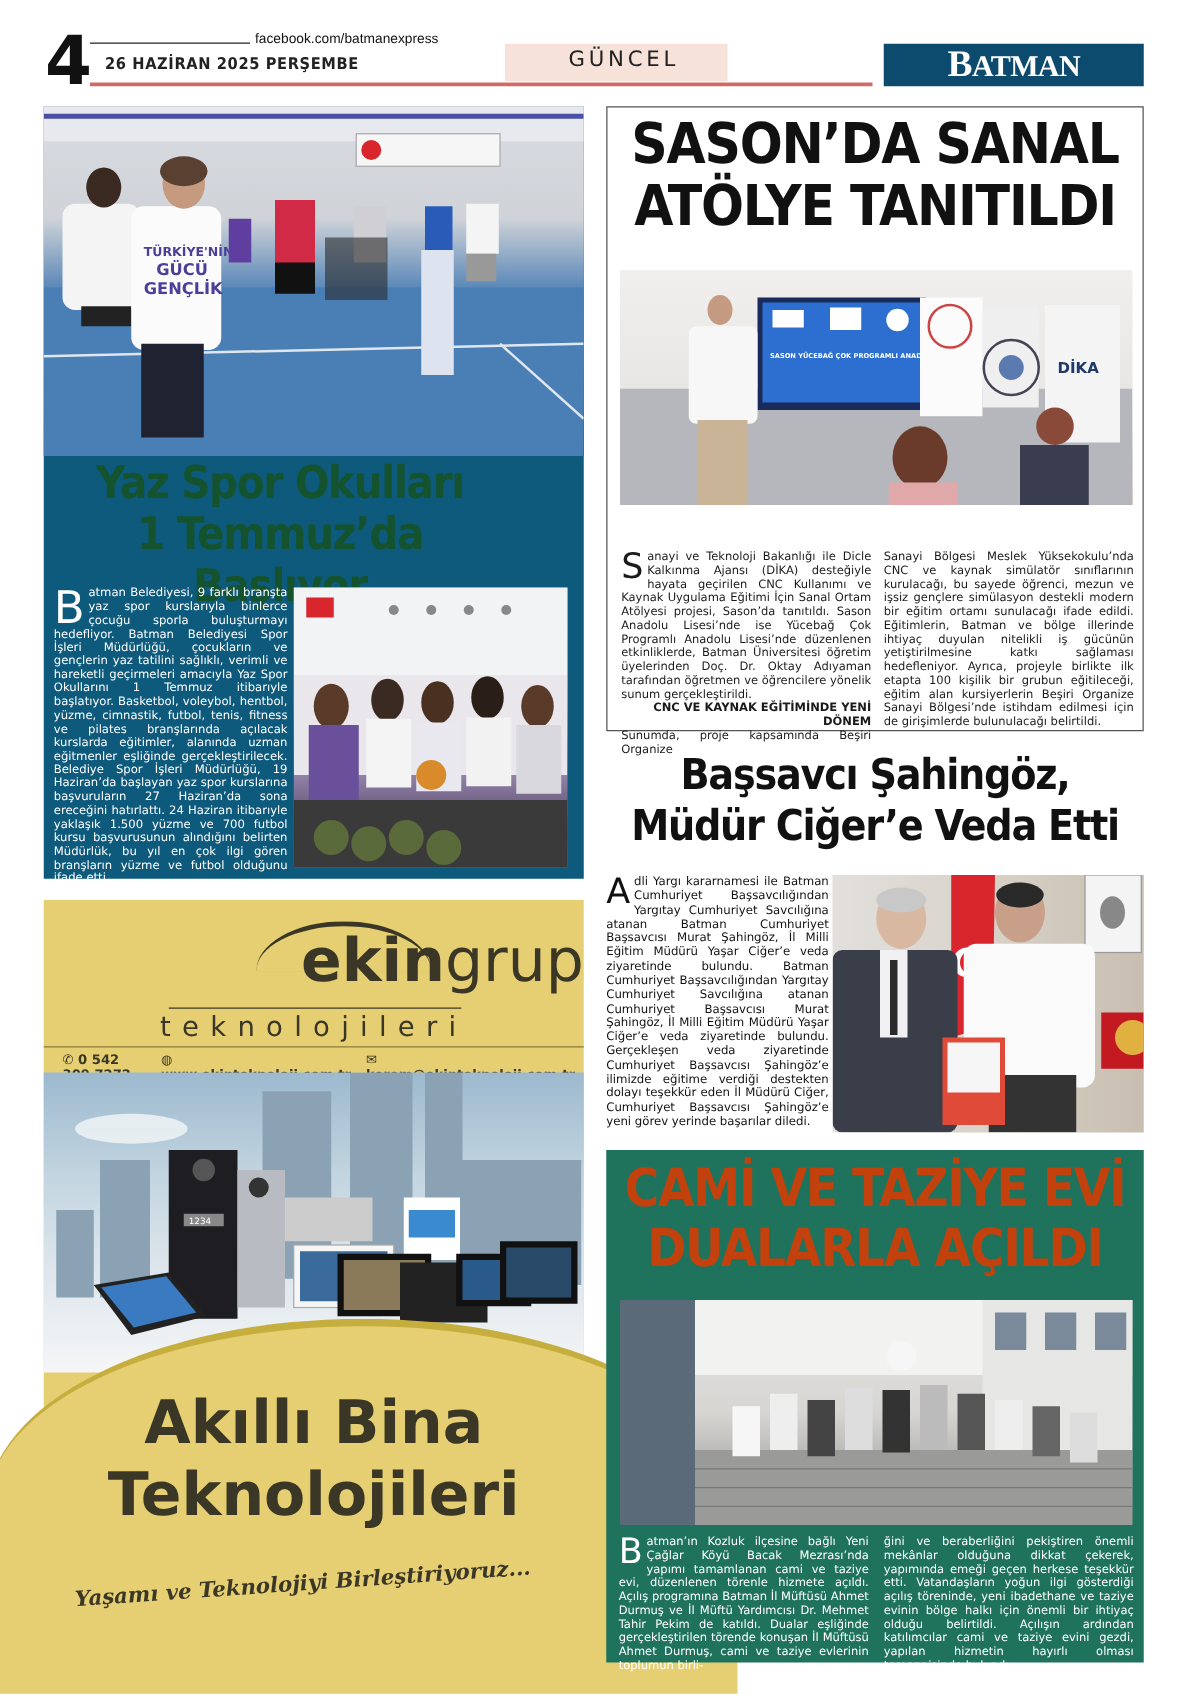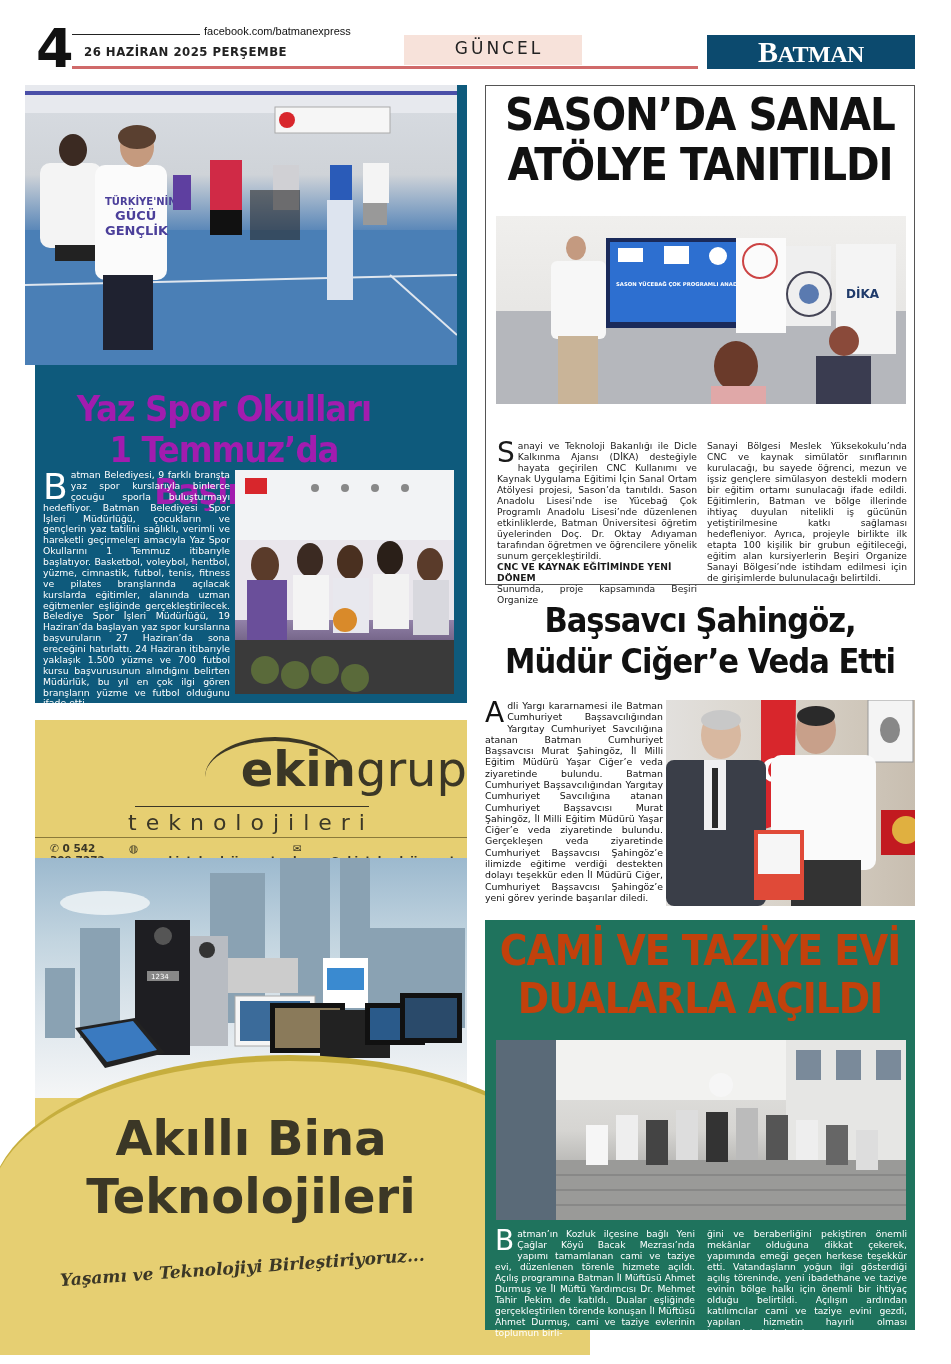--- a/index.html
+++ b/index.html
@@ -11,22 +11,22 @@
 .fb{left:204px;top:25px;font-size:11px;color:#111}
 .date{left:84px;top:44px;font:bold 13px "DejaVu Sans Condensed","DejaVu Sans",sans-serif;letter-spacing:.5px;color:#222}
 .section-box{left:404px;top:35px;width:178px;height:30px;background:#f7e2da}
 .section{left:404px;top:38px;width:190px;text-align:center;font:17px "DejaVu Sans",sans-serif;letter-spacing:3px;color:#222}
 .hline{left:72px;top:66px;width:626px;height:3px;background:#d06a6a}
 .brand{left:707px;top:35px;width:208px;height:34px;background:#0c4a6e;color:#fff;font:900 24px/34px "Liberation Serif",serif;text-align:center;letter-spacing:-.5px}
 .brand span{font-size:30px}
 
 
 .ls{left:35px;top:85px;width:432px;height:618px;background:#0e5a7c}
-.ls-photo{left:25px;top:85px;width:432px;height:280px;overflow:hidden;background:linear-gradient(180deg,#d9dde3 0%,#cfd3d8 32%,#5a87b8 52%,#3f75ad 80%,#0e5a7c 100%)}
-.ls-title{left:35px;top:388px;width:378px;text-align:center;color:#a21caf;font:bold 36px/1.15 "DejaVu Sans Condensed","DejaVu Sans",sans-serif;letter-spacing:-1px}
+.ls-photo{left:35px;top:85px;width:432px;height:280px;overflow:hidden;background:linear-gradient(180deg,#d9dde3 0%,#cfd3d8 32%,#5a87b8 52%,#3f75ad 80%,#0e5a7c 100%)}
+.ls-title{left:35px;top:366px;width:378px;text-align:center;color:#14532d;font:bold 36px/1.15 "DejaVu Sans Condensed","DejaVu Sans",sans-serif;letter-spacing:-1px}
 .ls-body{left:43px;top:470px;width:187px;color:#fff;font:9.3px/1.17 "DejaVu Sans",sans-serif;text-align:justify}
 .dropcap{float:left;font-size:36px;line-height:30px;margin:2px 3px 0 0;font-weight:normal}
 .ls-photo2{left:235px;top:470px;width:219px;height:224px;background:linear-gradient(180deg,#f4f4f2 0%,#e6e7ea 40%,#a898c0 60%,#5a4a6c 85%,#7a5c3c 100%);overflow:hidden}
 
 
 .ad{left:35px;top:720px;width:432px;height:610px;background:#e6cf72;border-radius:0 0 8px 8px;overflow:hidden}
 .ad-logo{left:35px;top:745px;width:432px;text-align:right;font:bold 48px/1 "DejaVu Sans",sans-serif;color:#3b3726}
 .ad-logo .thin{font-weight:normal}
 .ad-arc{left:205px;top:737px;width:140px;height:40px;border-top:4px solid #3b3726;border-radius:50%/100% 100% 0 0}
 .ad-sub{left:35px;top:810px;width:432px;text-align:center;font:22px "DejaVu Sans",sans-serif;letter-spacing:9px;color:#3b3726}
@@ -38,21 +38,21 @@
 .ad-h{left:35px;top:1110px;width:432px;text-align:center;font:bold 48px/1.2 "DejaVu Sans",sans-serif;color:#3b3726}
 .ad-slogan{left:60px;top:1270px;width:400px;font:italic bold 17px "DejaVu Serif",serif;color:#3b3726;transform:rotate(-4deg);transform-origin:left}
 
 
 .rt{left:485px;top:85px;width:430px;height:500px;border:1px solid #555}
 .rt-title{left:485px;top:90px;width:430px;text-align:center;font:900 45px/1.12 "DejaVu Sans Condensed","DejaVu Sans",sans-serif;letter-spacing:-1px;color:#111}
 .rt-photo{left:496px;top:216px;width:410px;height:188px;background:linear-gradient(180deg,#f0efed 0%,#e7e6e4 55%,#b9b9bd 80%,#c69a90 100%);overflow:hidden}
 .col{font:9.2px/1.2 "DejaVu Sans",sans-serif;text-align:justify;color:#1a1a1a}
 .rt-c1{left:497px;top:440px;width:200px}
 .rt-c2{left:707px;top:440px;width:200px}
-.subhead{font-weight:bold;text-align:left;display:block}
+.subhead{font-weight:bold;text-align:right;display:block}
 
 
 .mr-title{left:485px;top:600px;width:430px;text-align:center;font:900 34px/1.2 "DejaVu Sans Condensed","DejaVu Sans",sans-serif;letter-spacing:-1px;color:#111}
 .mr-body{left:485px;top:700px;width:178px;font:9.4px/1.2 "DejaVu Sans",sans-serif;text-align:justify}
 .mr-photo{left:666px;top:700px;width:249px;height:206px;background:linear-gradient(90deg,#e2e0dd 0%,#d8d2c8 50%,#c8beb0 100%);overflow:hidden}
 
 
 .br{left:485px;top:920px;width:430px;height:410px;background:#1f735d}
 .br-title{left:485px;top:927px;width:430px;text-align:center;color:#c2410c;font:bold 42px/1.15 "DejaVu Sans Condensed","DejaVu Sans",sans-serif;letter-spacing:-1px}
 .br-photo{left:496px;top:1040px;width:410px;height:180px;background:linear-gradient(180deg,#e7e7e5 0%,#d6d5d2 50%,#8a8a88 100%);overflow:hidden}

